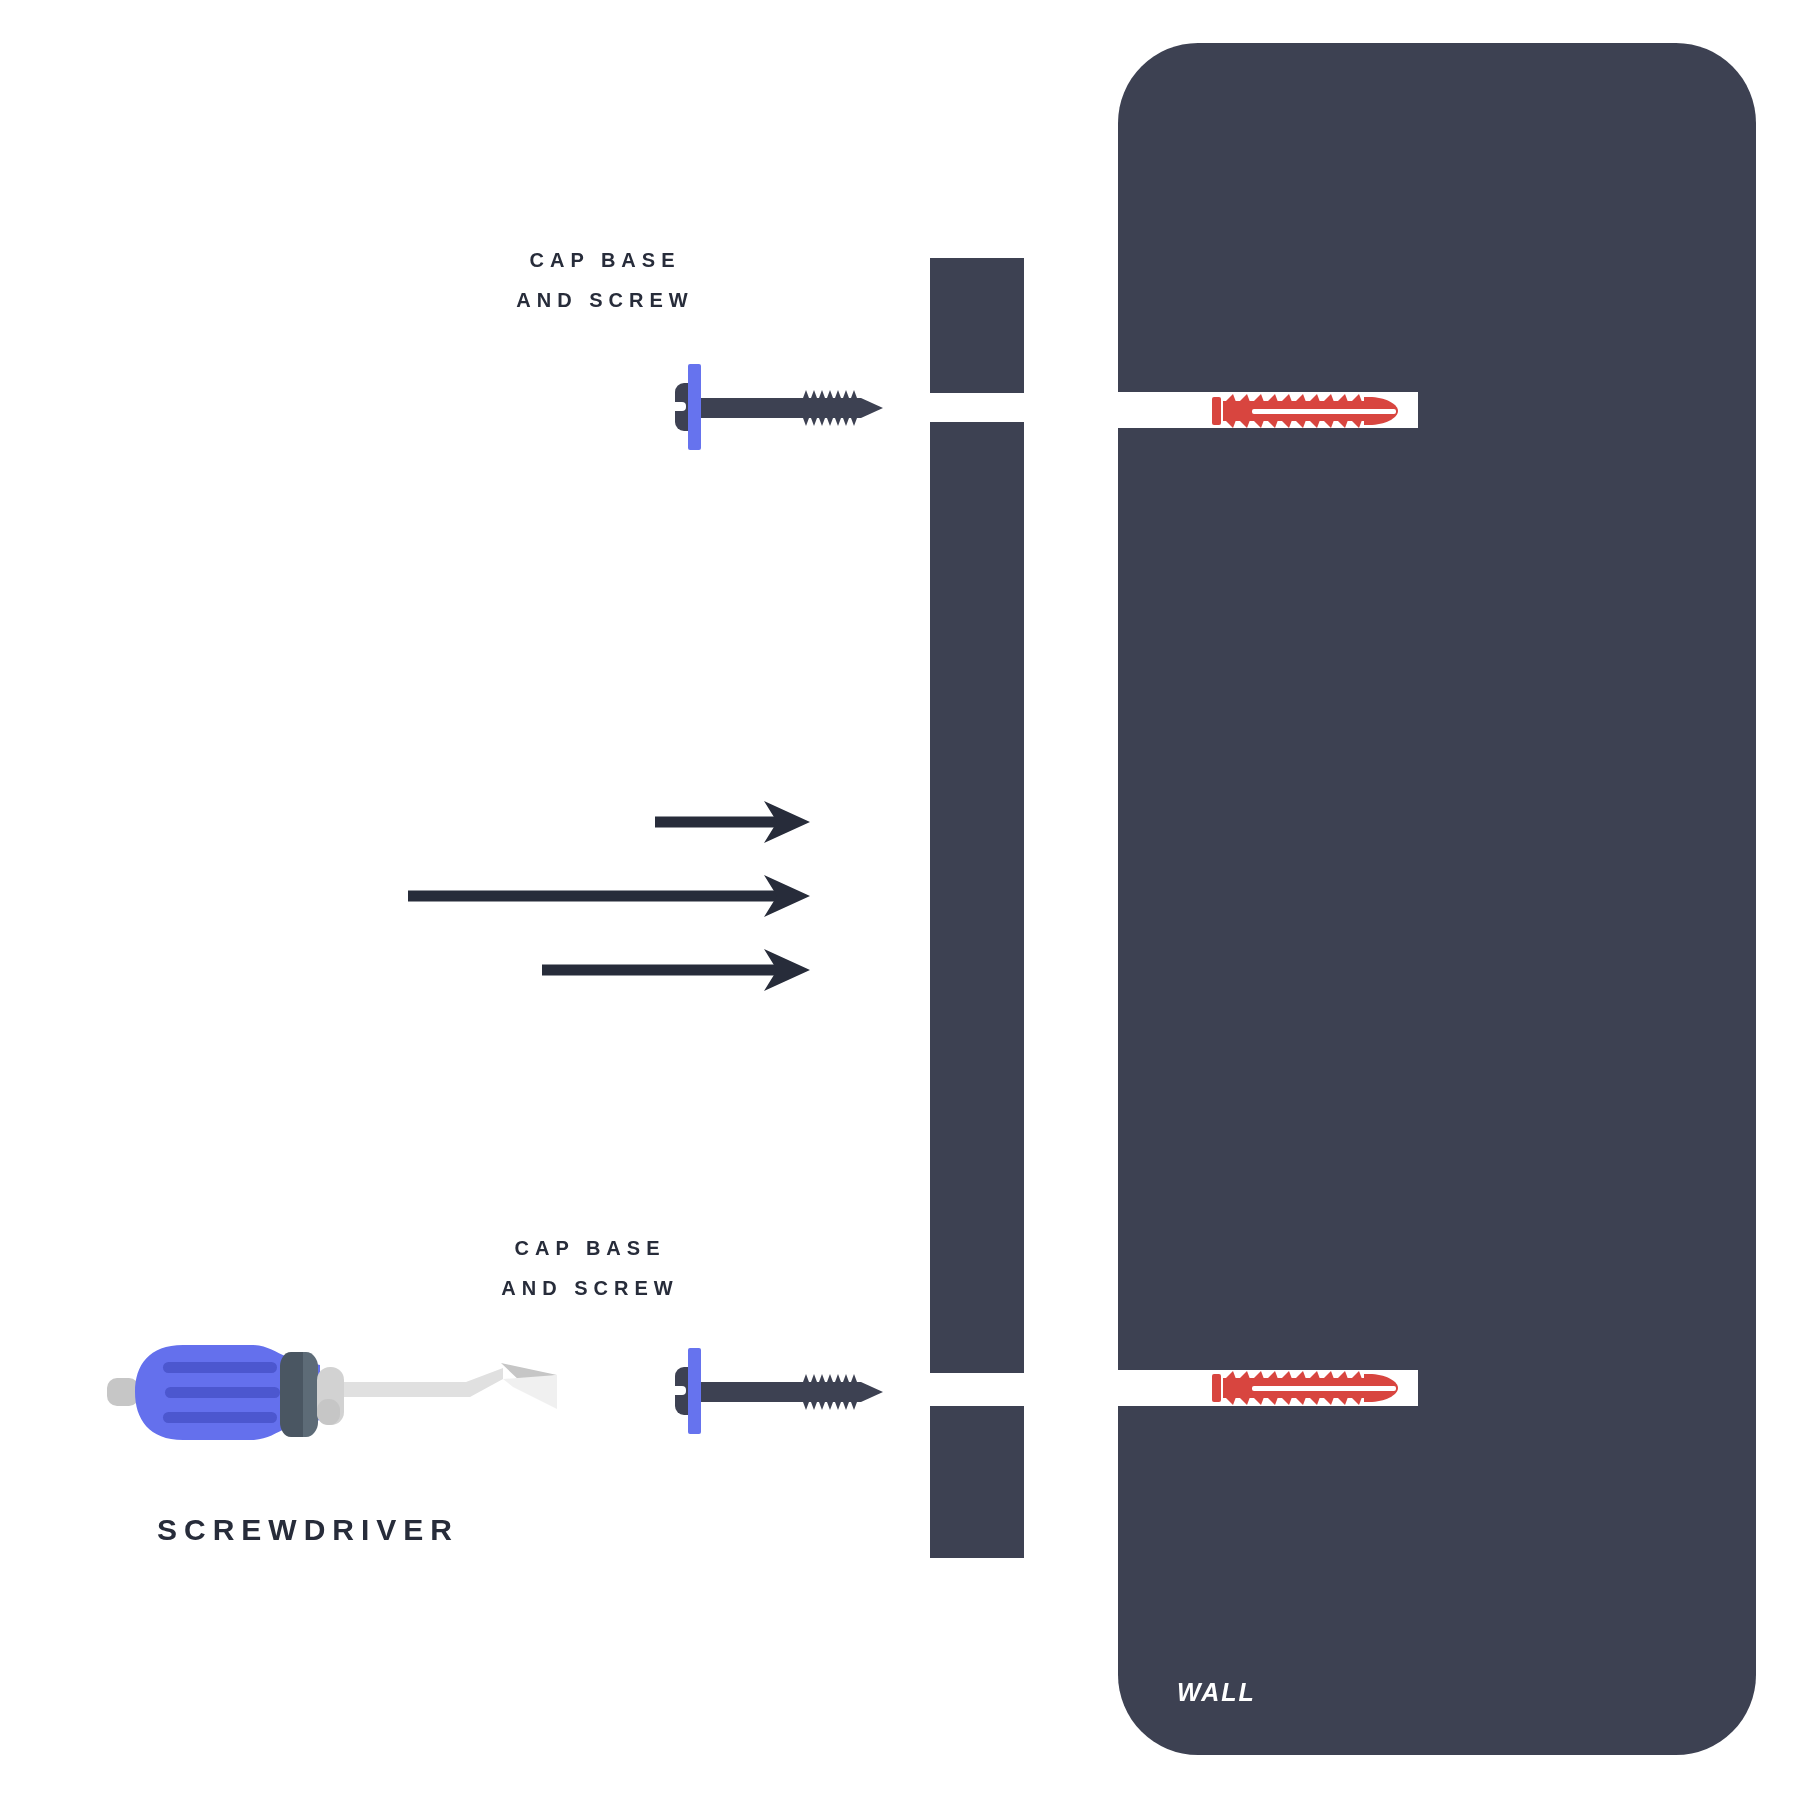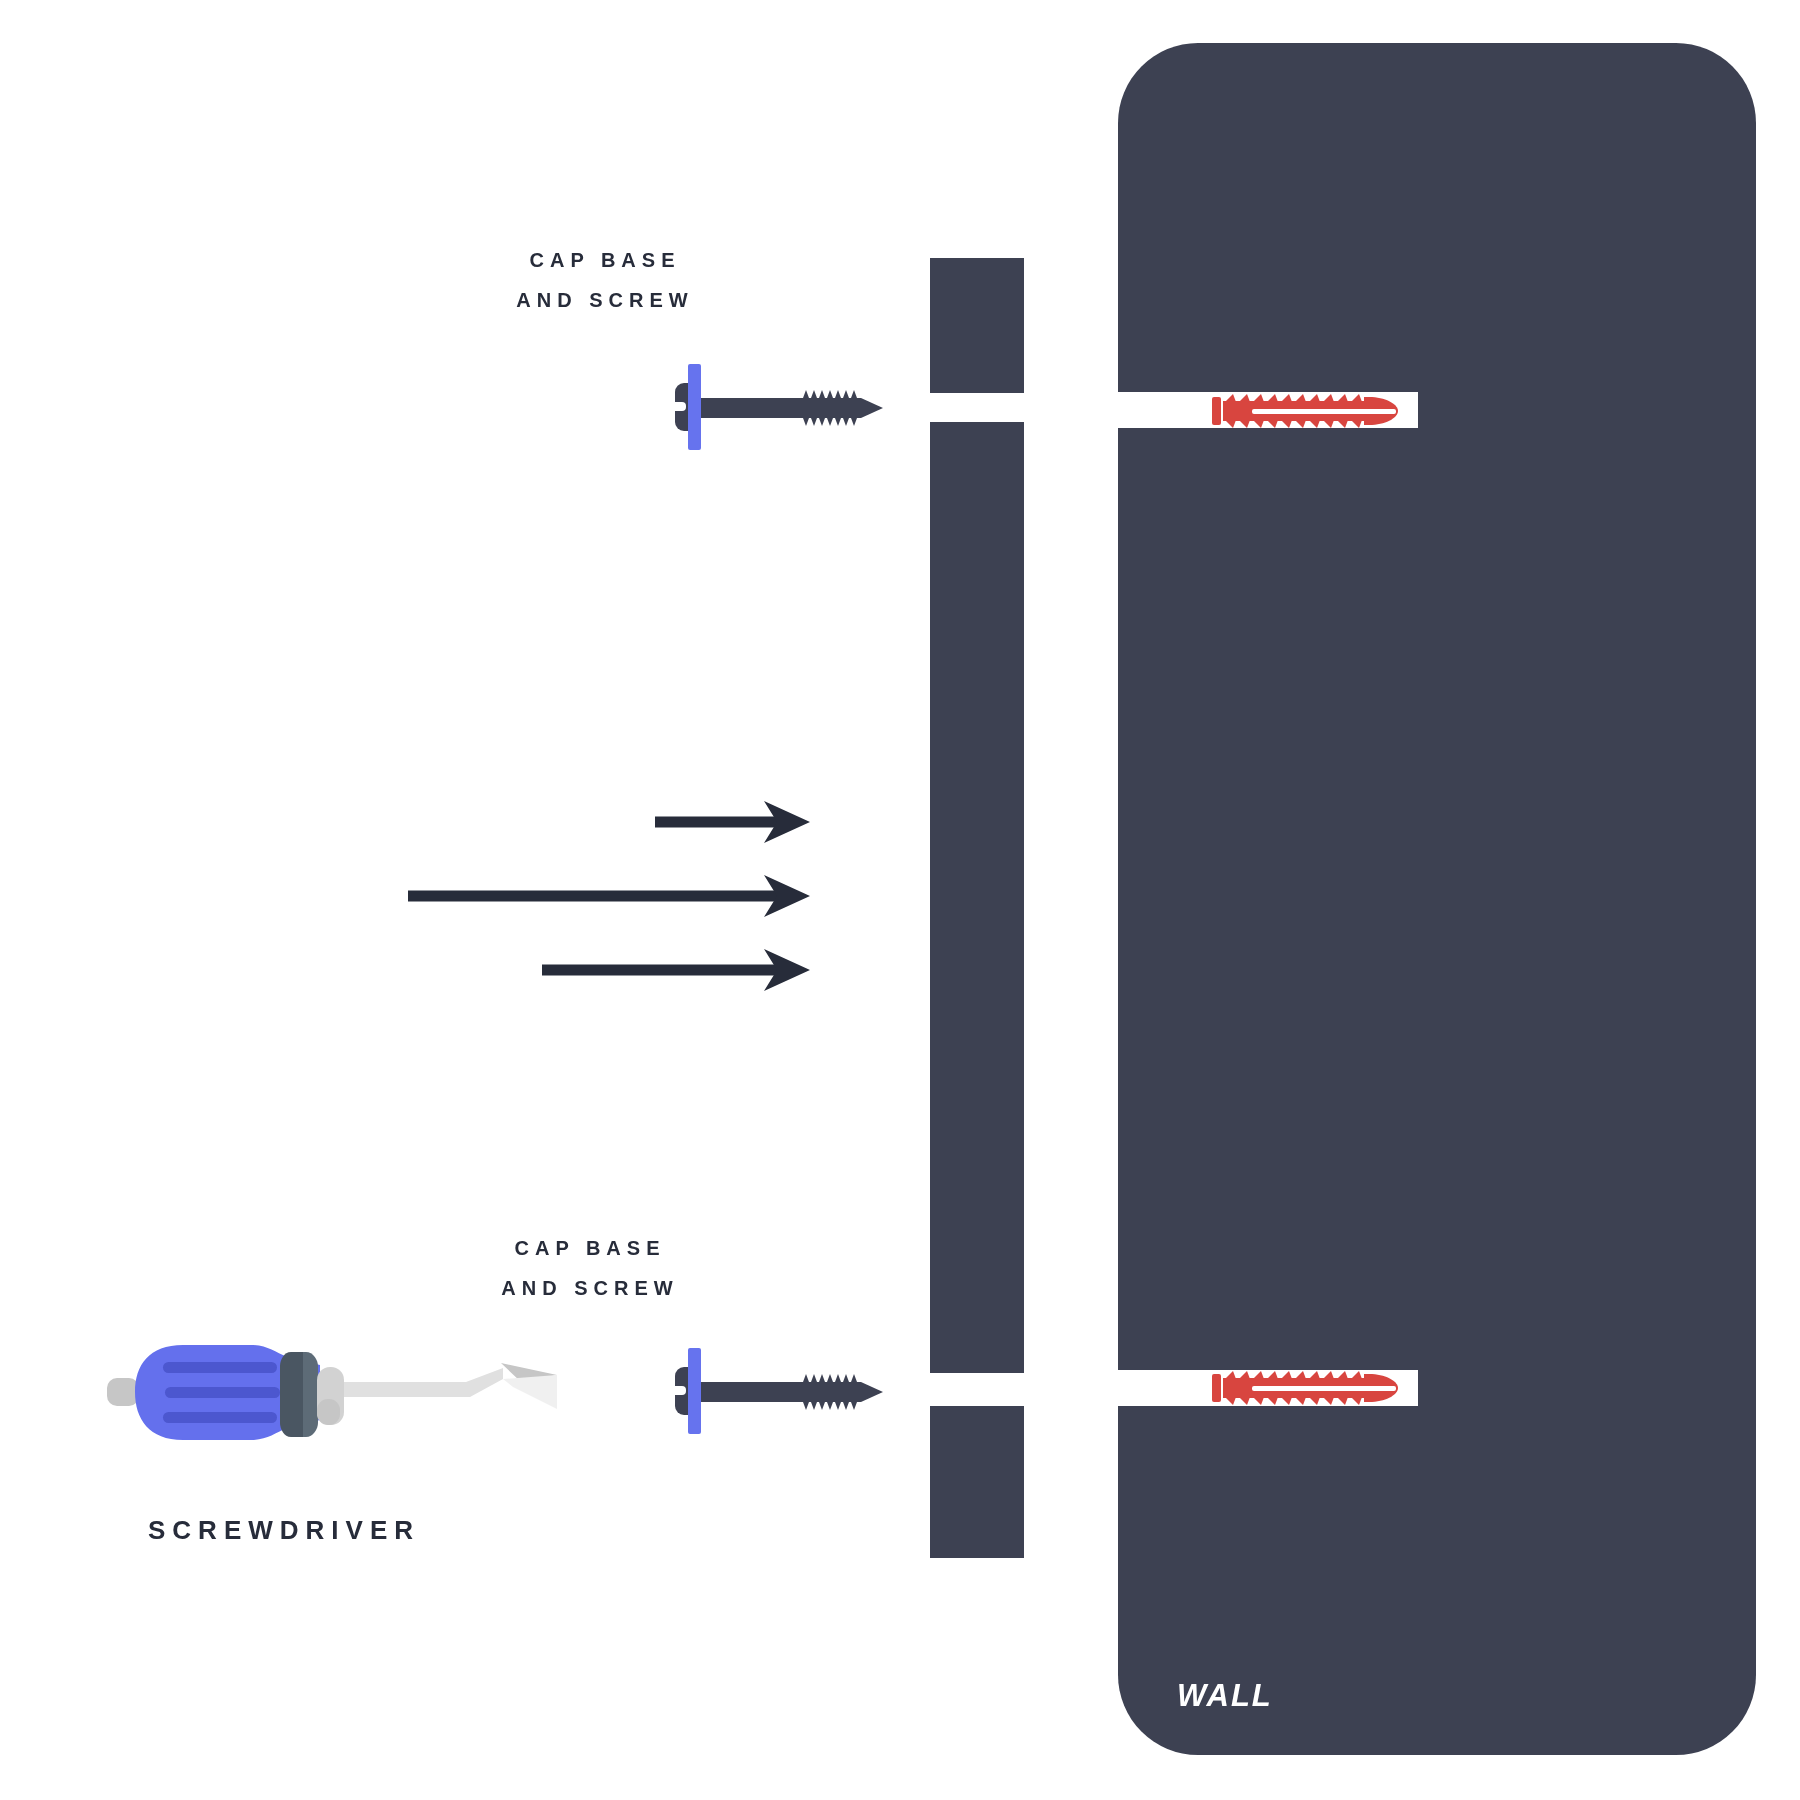--- a/index.html
+++ b/index.html
@@ -17,21 +17,21 @@
   .caption{
     color:var(--c-text);font-weight:700;font-size:20px;line-height:40px;
     letter-spacing:6px;text-align:center;white-space:nowrap;
   }
   .wall{
     position:absolute;left:1118px;top:43px;width:638px;height:1712px;
     background:var(--c-dark);border-radius:80px;
   }
   .wall-label{
     position:absolute;left:1177px;top:1678px;color:#ffffff;font-style:italic;
-    font-weight:700;font-size:31px;letter-spacing:2px;
+    font-weight:700;font-size:25px;letter-spacing:2px;
   }
   .board{position:absolute;left:930px;top:258px;width:94px;height:1300px;background:var(--c-dark);}
   .hole{position:absolute;background:var(--c-bg);}
   .slot{position:absolute;left:1118px;width:300px;height:36px;background:var(--c-bg);}
   .fill-dark{fill:var(--c-dark);}
   .fill-bg{fill:var(--c-bg);}
   .fill-blue{fill:var(--c-blue);}
   .fill-red{fill:var(--c-red);}
   .arrow line{stroke:var(--c-text);stroke-width:11px;}
   .arrow polygon{fill:var(--c-text);}
@@ -117,15 +117,15 @@
     <rect x="60" y="52" width="115" height="11" rx="5.5" fill="var(--c-stripe)"></rect>
     <rect x="58" y="77" width="114" height="11" rx="5.5" fill="var(--c-stripe)"></rect>
     <path d="M186,17 h12 v85 h-12 c-7,0 -11,-8 -11,-14 v-57 c0,-6 4,-14 11,-14 z" fill="var(--c-ferruledark)"></path>
     <path d="M198,17 h3 c7,0 12,8 12,14 v57 c0,6 -5,14 -12,14 h-3 z" fill="var(--c-ferrulelight)"></path>
     <rect x="212" y="32" width="27" height="58" rx="13" fill="var(--c-washer)"></rect>
     <rect x="212" y="64" width="23" height="26" rx="11" fill="var(--c-metalmid)"></rect>
     <path d="M239,47 h122 l37,-14 v11 l-33,18 h-126 z" fill="var(--c-metal)"></path>
     <polygon points="396,28 452,40 416,47" fill="var(--c-metalmid)"></polygon>
     <polygon points="398,44 452,40 452,74 408,52" fill="var(--c-metalpale)"></polygon>
   </svg>
-  <div class="abs caption" style="left:114px;top:1510px;width:340px;letter-spacing:7px;font-size:26px;">SCREWDRIVER</div>
+  <div class="abs caption" style="left:138px;top:1510px;width:340px;letter-spacing:7px;font-size:30px;">SCREWDRIVER</div>
 
 </div>
 
 </body></html>

